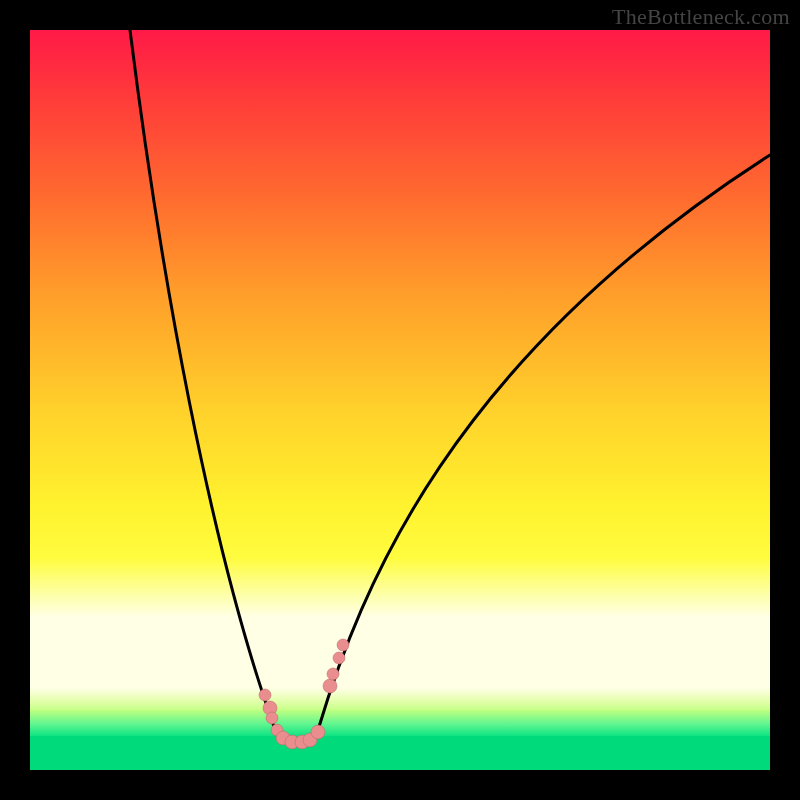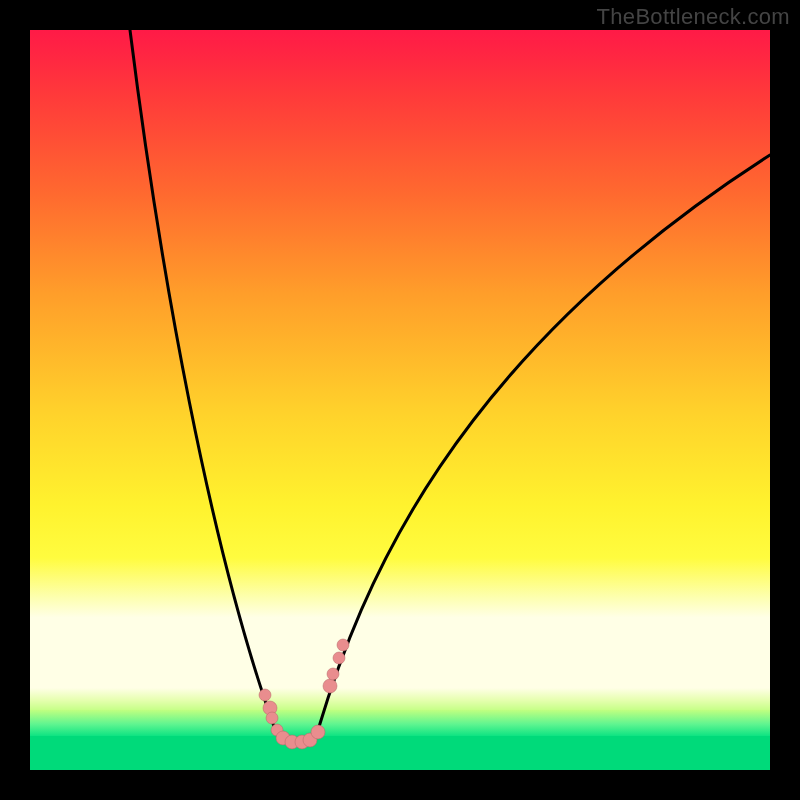--- a/index.html
+++ b/index.html
@@ -65,21 +65,21 @@
     position: absolute;
     left: 0; top: 0;
     width: 740px;
     height: 740px;
     overflow: visible;
   }
   .watermark {
     position: absolute;
     top: 4px;
     right: 10px;
-    font-family: Liberation Sans, sans-serif;
+    font-family: Liberation Serif, serif;
     font-size: 22px;
     letter-spacing: 0.3px;
     color: #444;
     user-select: none;
   }
 </style>
 </head>
 <body>
 
 <div class="frame">

